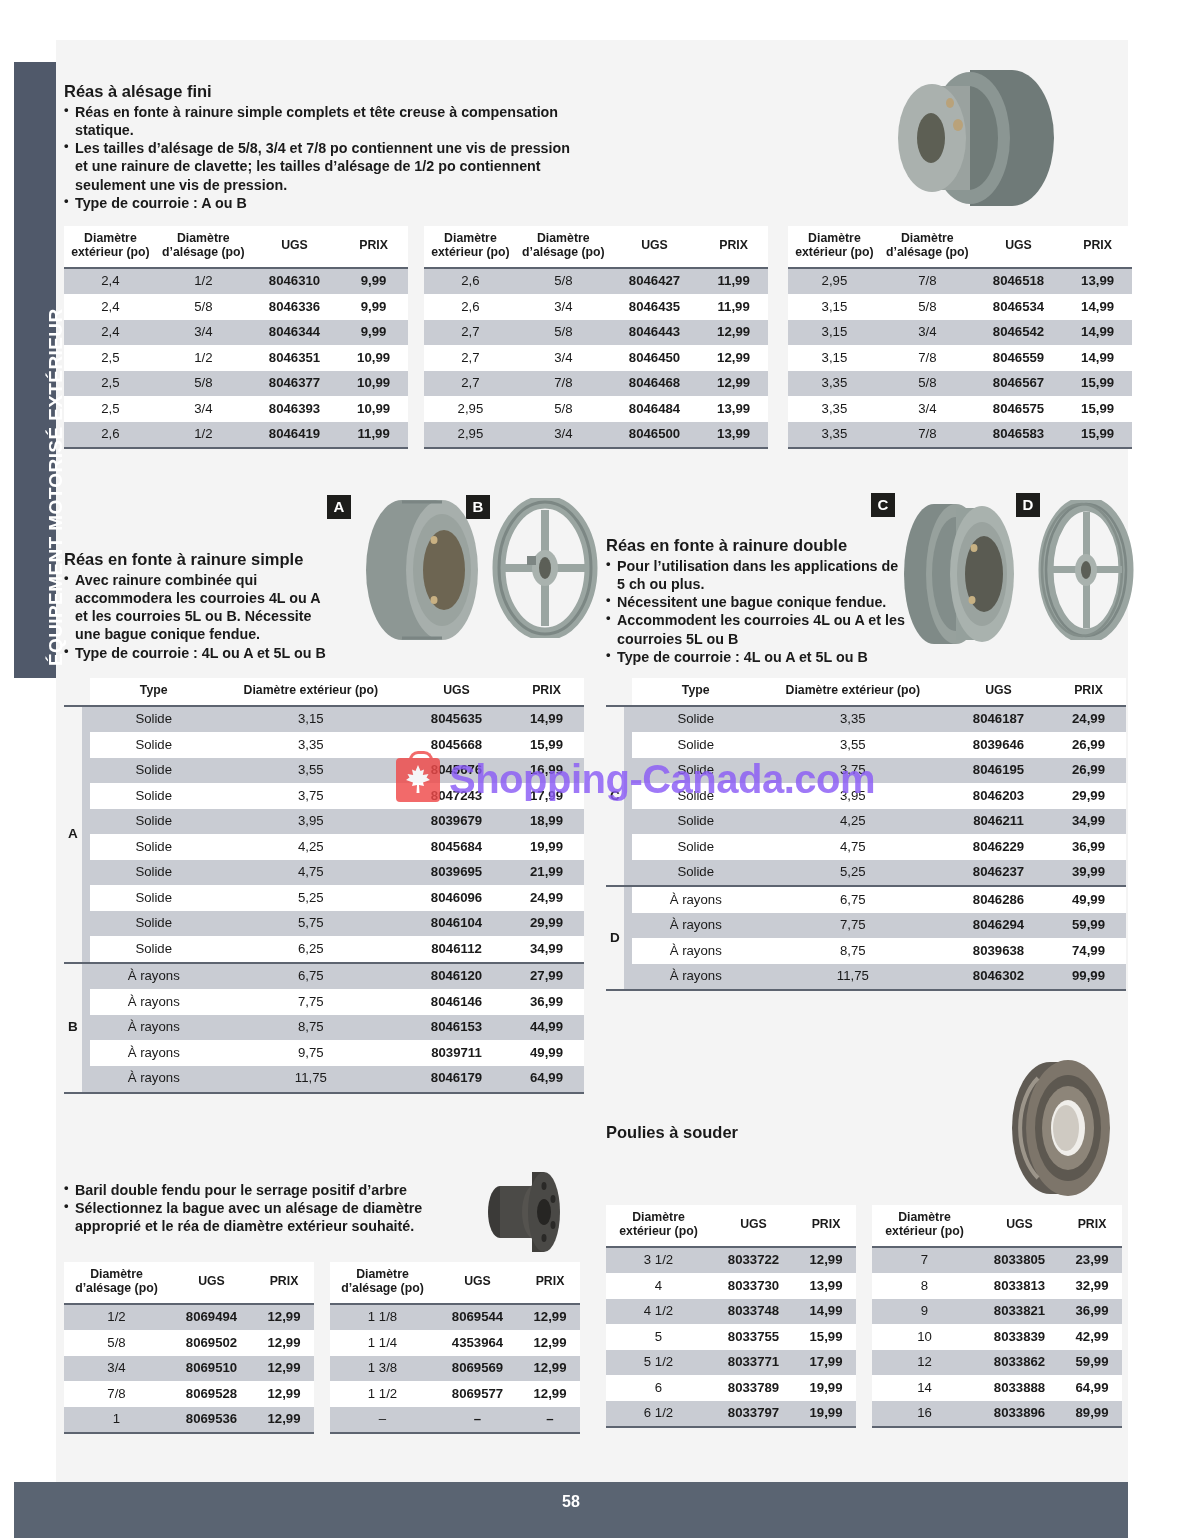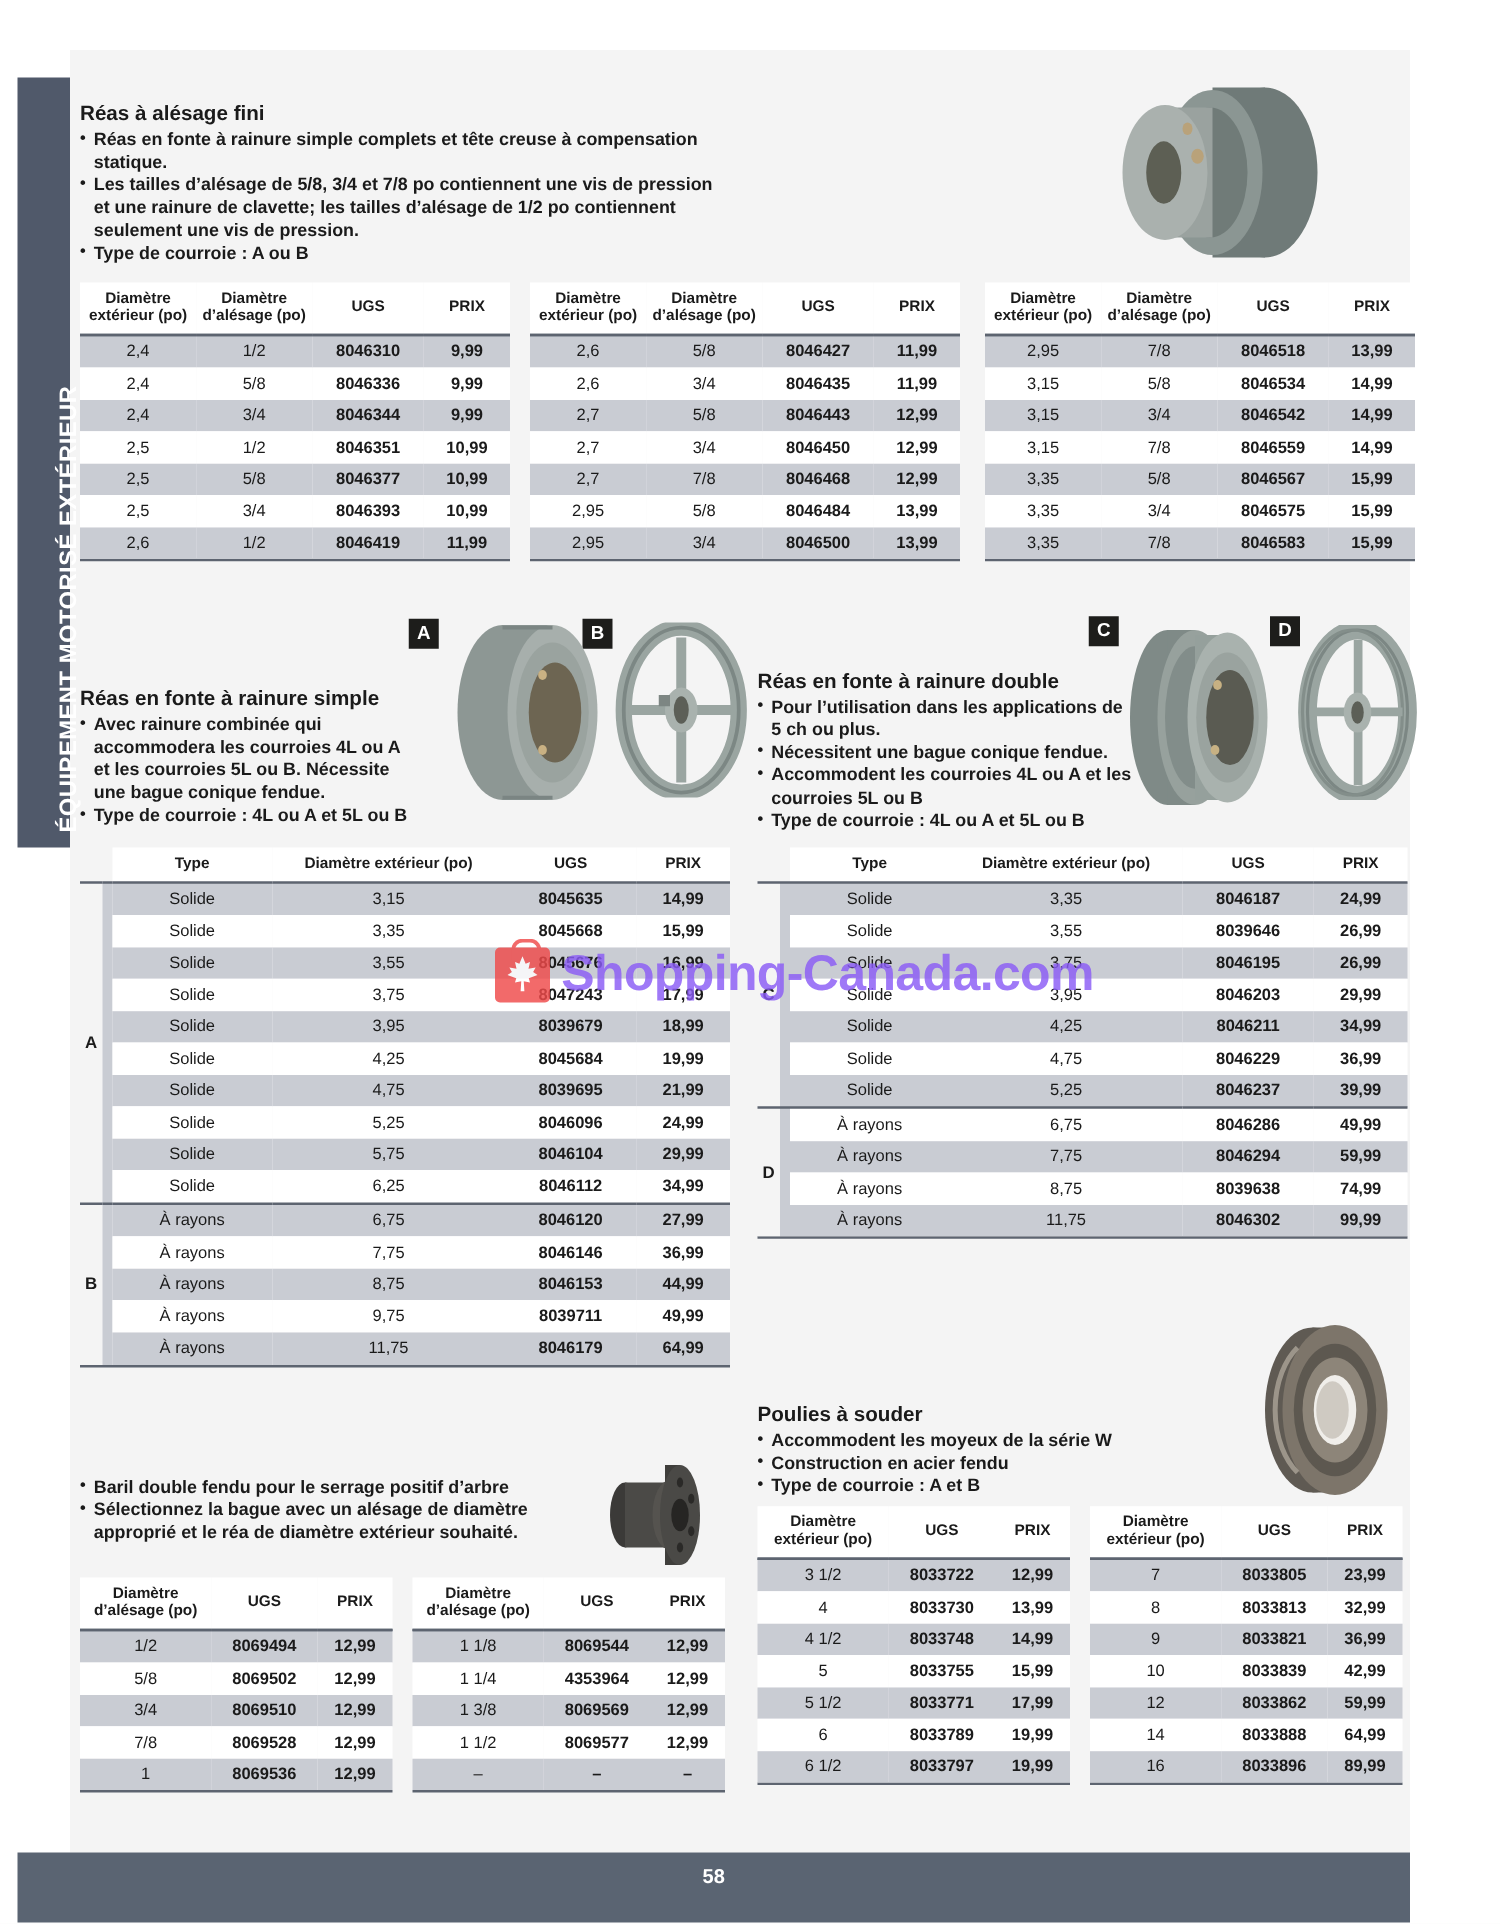--- a/index.html
+++ b/index.html
@@ -707,25 +707,20 @@
               <td class="sku">–</td>
               <td class="price">–</td>
             </tr>
           </tbody>
       </table>
     </div>
   </div>
 
   <div style="position:absolute;left:606px;top:1123px;width:400px;">
     <div class="sec-title">Poulies à souder</div>
-    <ul class="bullets">
-      <li>Accommodent les moyeux de la série W</li>
-      <li>Construction en acier fendu</li>
-      <li>Type de courroie : A et B</li>
-    </ul>
   </div>
 
   <div class="photo" style="left:992px;top:1058px;width:140px;height:140px;">
     <svg width="140" height="140" viewBox="0 0 140 140">
       <ellipse cx="58" cy="70" rx="38" ry="66" fill="#5f5a53"></ellipse>
       <rect x="58" y="4" width="18" height="132" fill="#5f5a53"></rect>
       <ellipse cx="76" cy="70" rx="42" ry="68" fill="#7d756a"></ellipse>
       <ellipse cx="76" cy="70" rx="33" ry="53" fill="#5d5850"></ellipse>
       <ellipse cx="76" cy="70" rx="26" ry="42" fill="#8d8579"></ellipse>
       <ellipse cx="76" cy="70" rx="17" ry="28" fill="#f0eeea"></ellipse>

